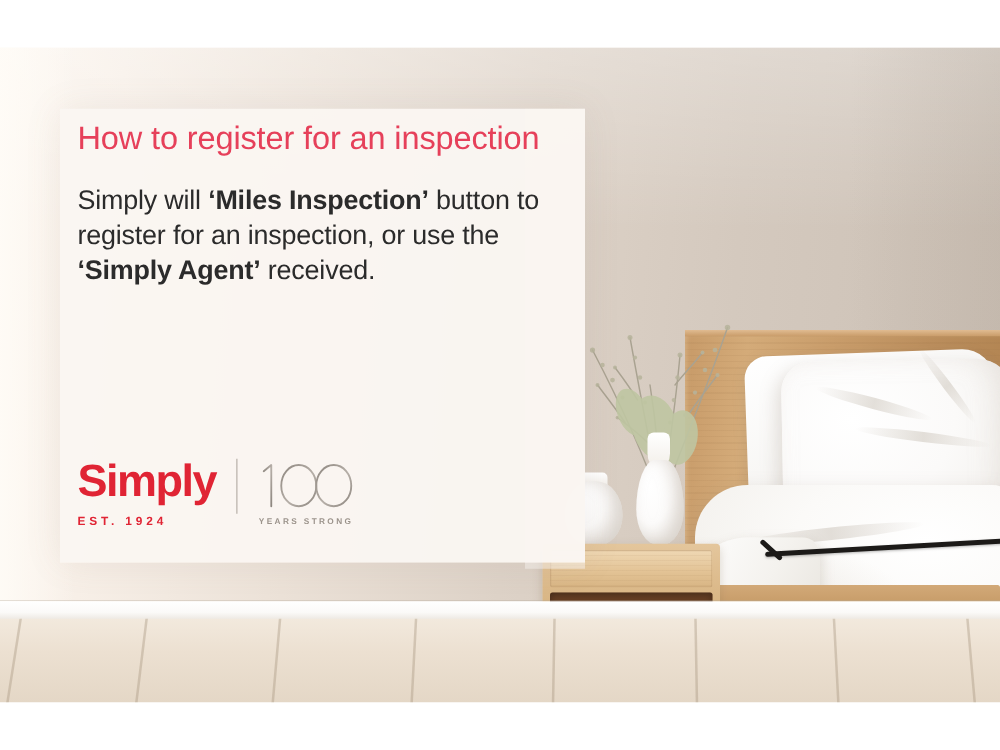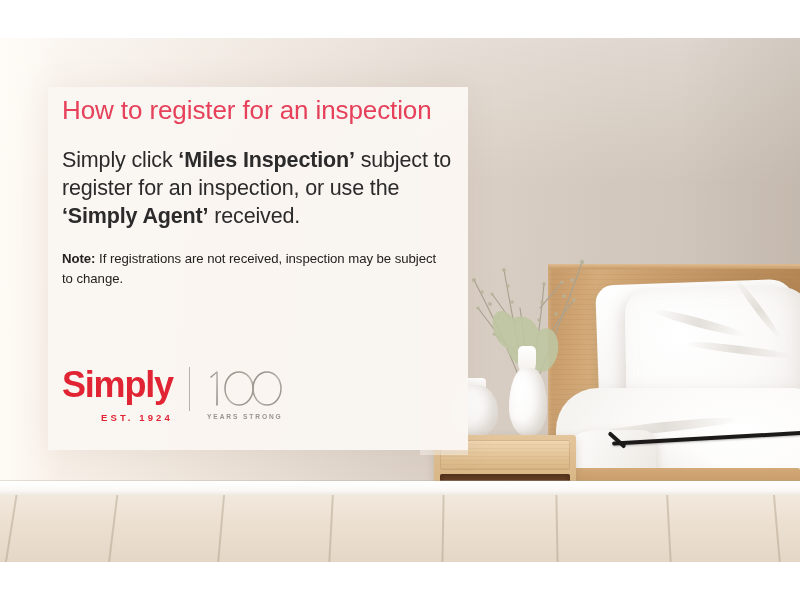--- a/index.html
+++ b/index.html
@@ -334,21 +334,21 @@
     font-weight: 700;
     line-height: 1;
     letter-spacing: -1.2px;
   }
   .logo-est {
     margin-top: 9px;
     color: #e02434;
     font-size: 9.5px;
     font-weight: 700;
     letter-spacing: 3.1px;
-    text-align: right;
+    text-align: left;
   }
   .logo-divider {
     width: 1px;
     height: 44px;
     background: #b9b2ab;
     margin: 0 13px 0 16px;
   }
   .logo-badge { margin-top: 1px; }
   .logo-years {
     margin-top: 1px;
@@ -463,24 +463,23 @@
 
     <div class="panel-ghost" style="top:49px;"></div>
   </div>
 
   <div class="panel"></div>
 
   <div class="panel-inner">
 
     <h1 class="headline">How to register for an inspection</h1>
 
-    <p class="lede"><span>Simply click </span><b>‘Miles Inspection’</b><span> subject to register for an inspection, or use the </span><b>‘Simply Agent’</b><span> received.</span></p>
-
-
-    <p class="para note"><b>Note:</b><span> If registrations are not received, inspection may be subject to change.</span></p>
+    <p class="lede"><span>Simply will </span><b>‘Miles Inspection’</b><span> button to register for an inspection, or use the </span><b>‘Simply Agent’</b><span> received.</span></p>
+
+
   </div>
 
   <div class="logo">
     <div class="logo-left">
       <div class="logo-word">Simply</div>
       <div class="logo-est">EST. 1924</div>
     </div>
 
     <div class="logo-divider"></div>
 

